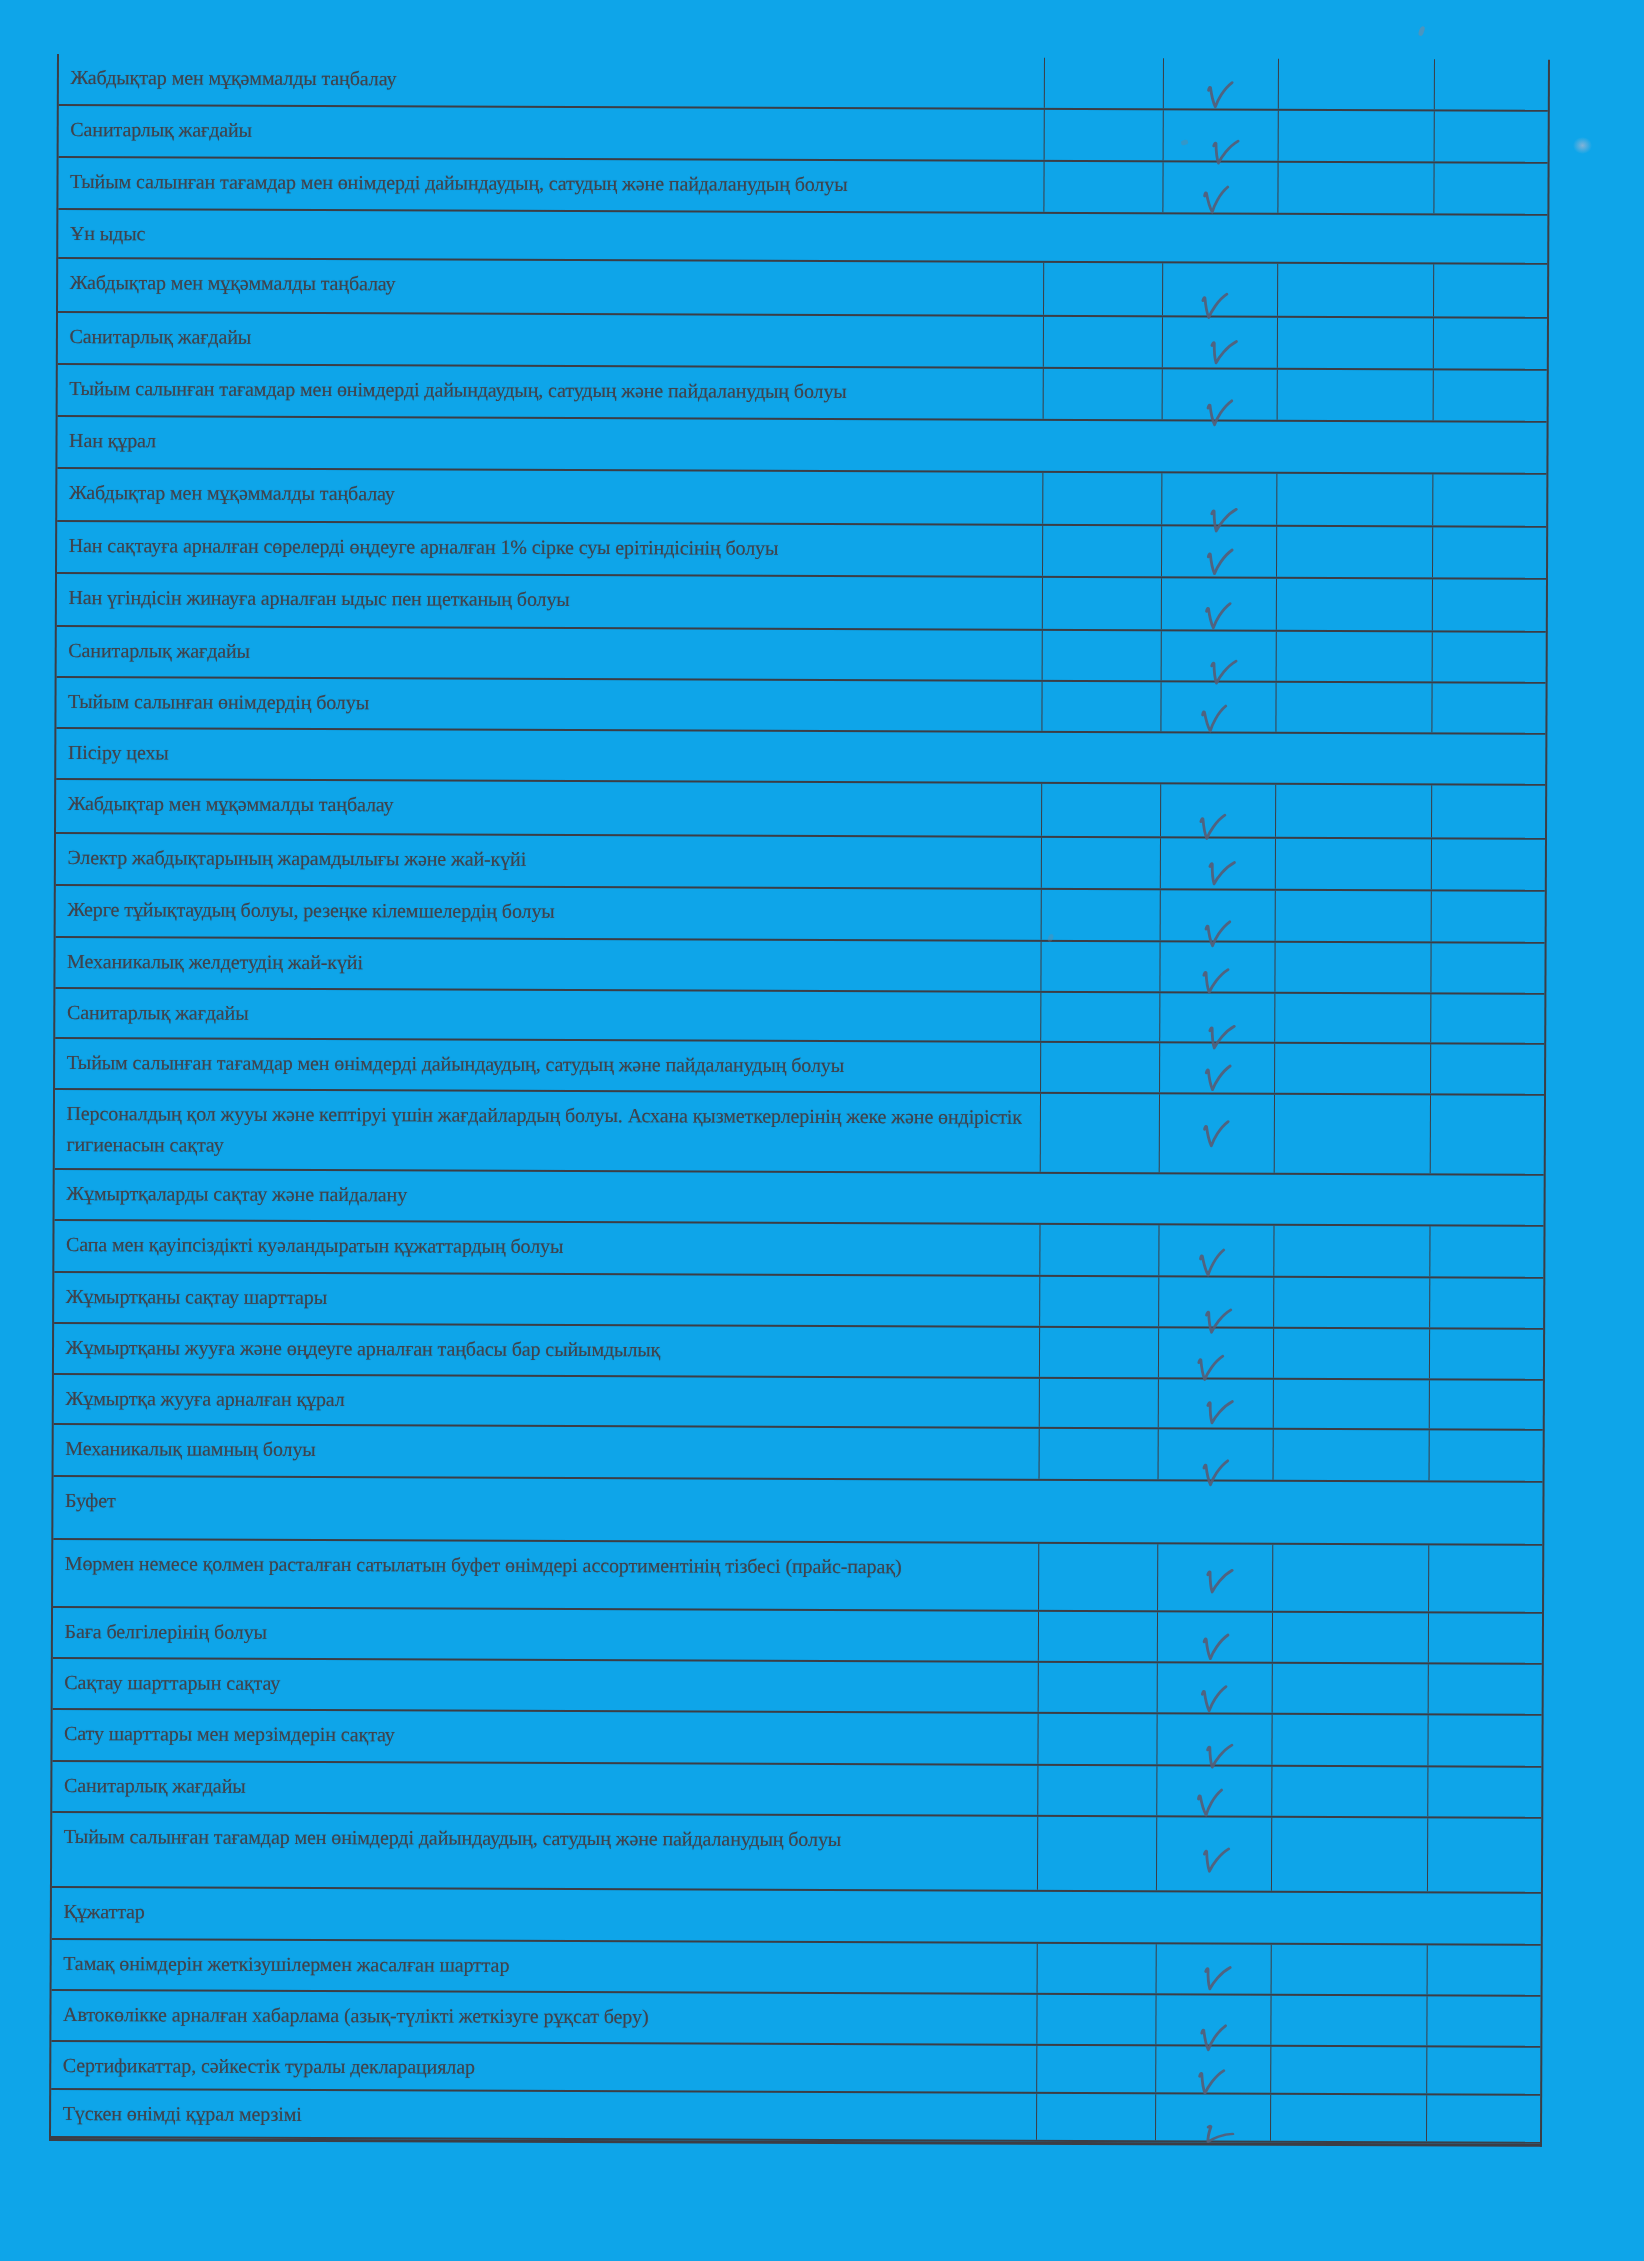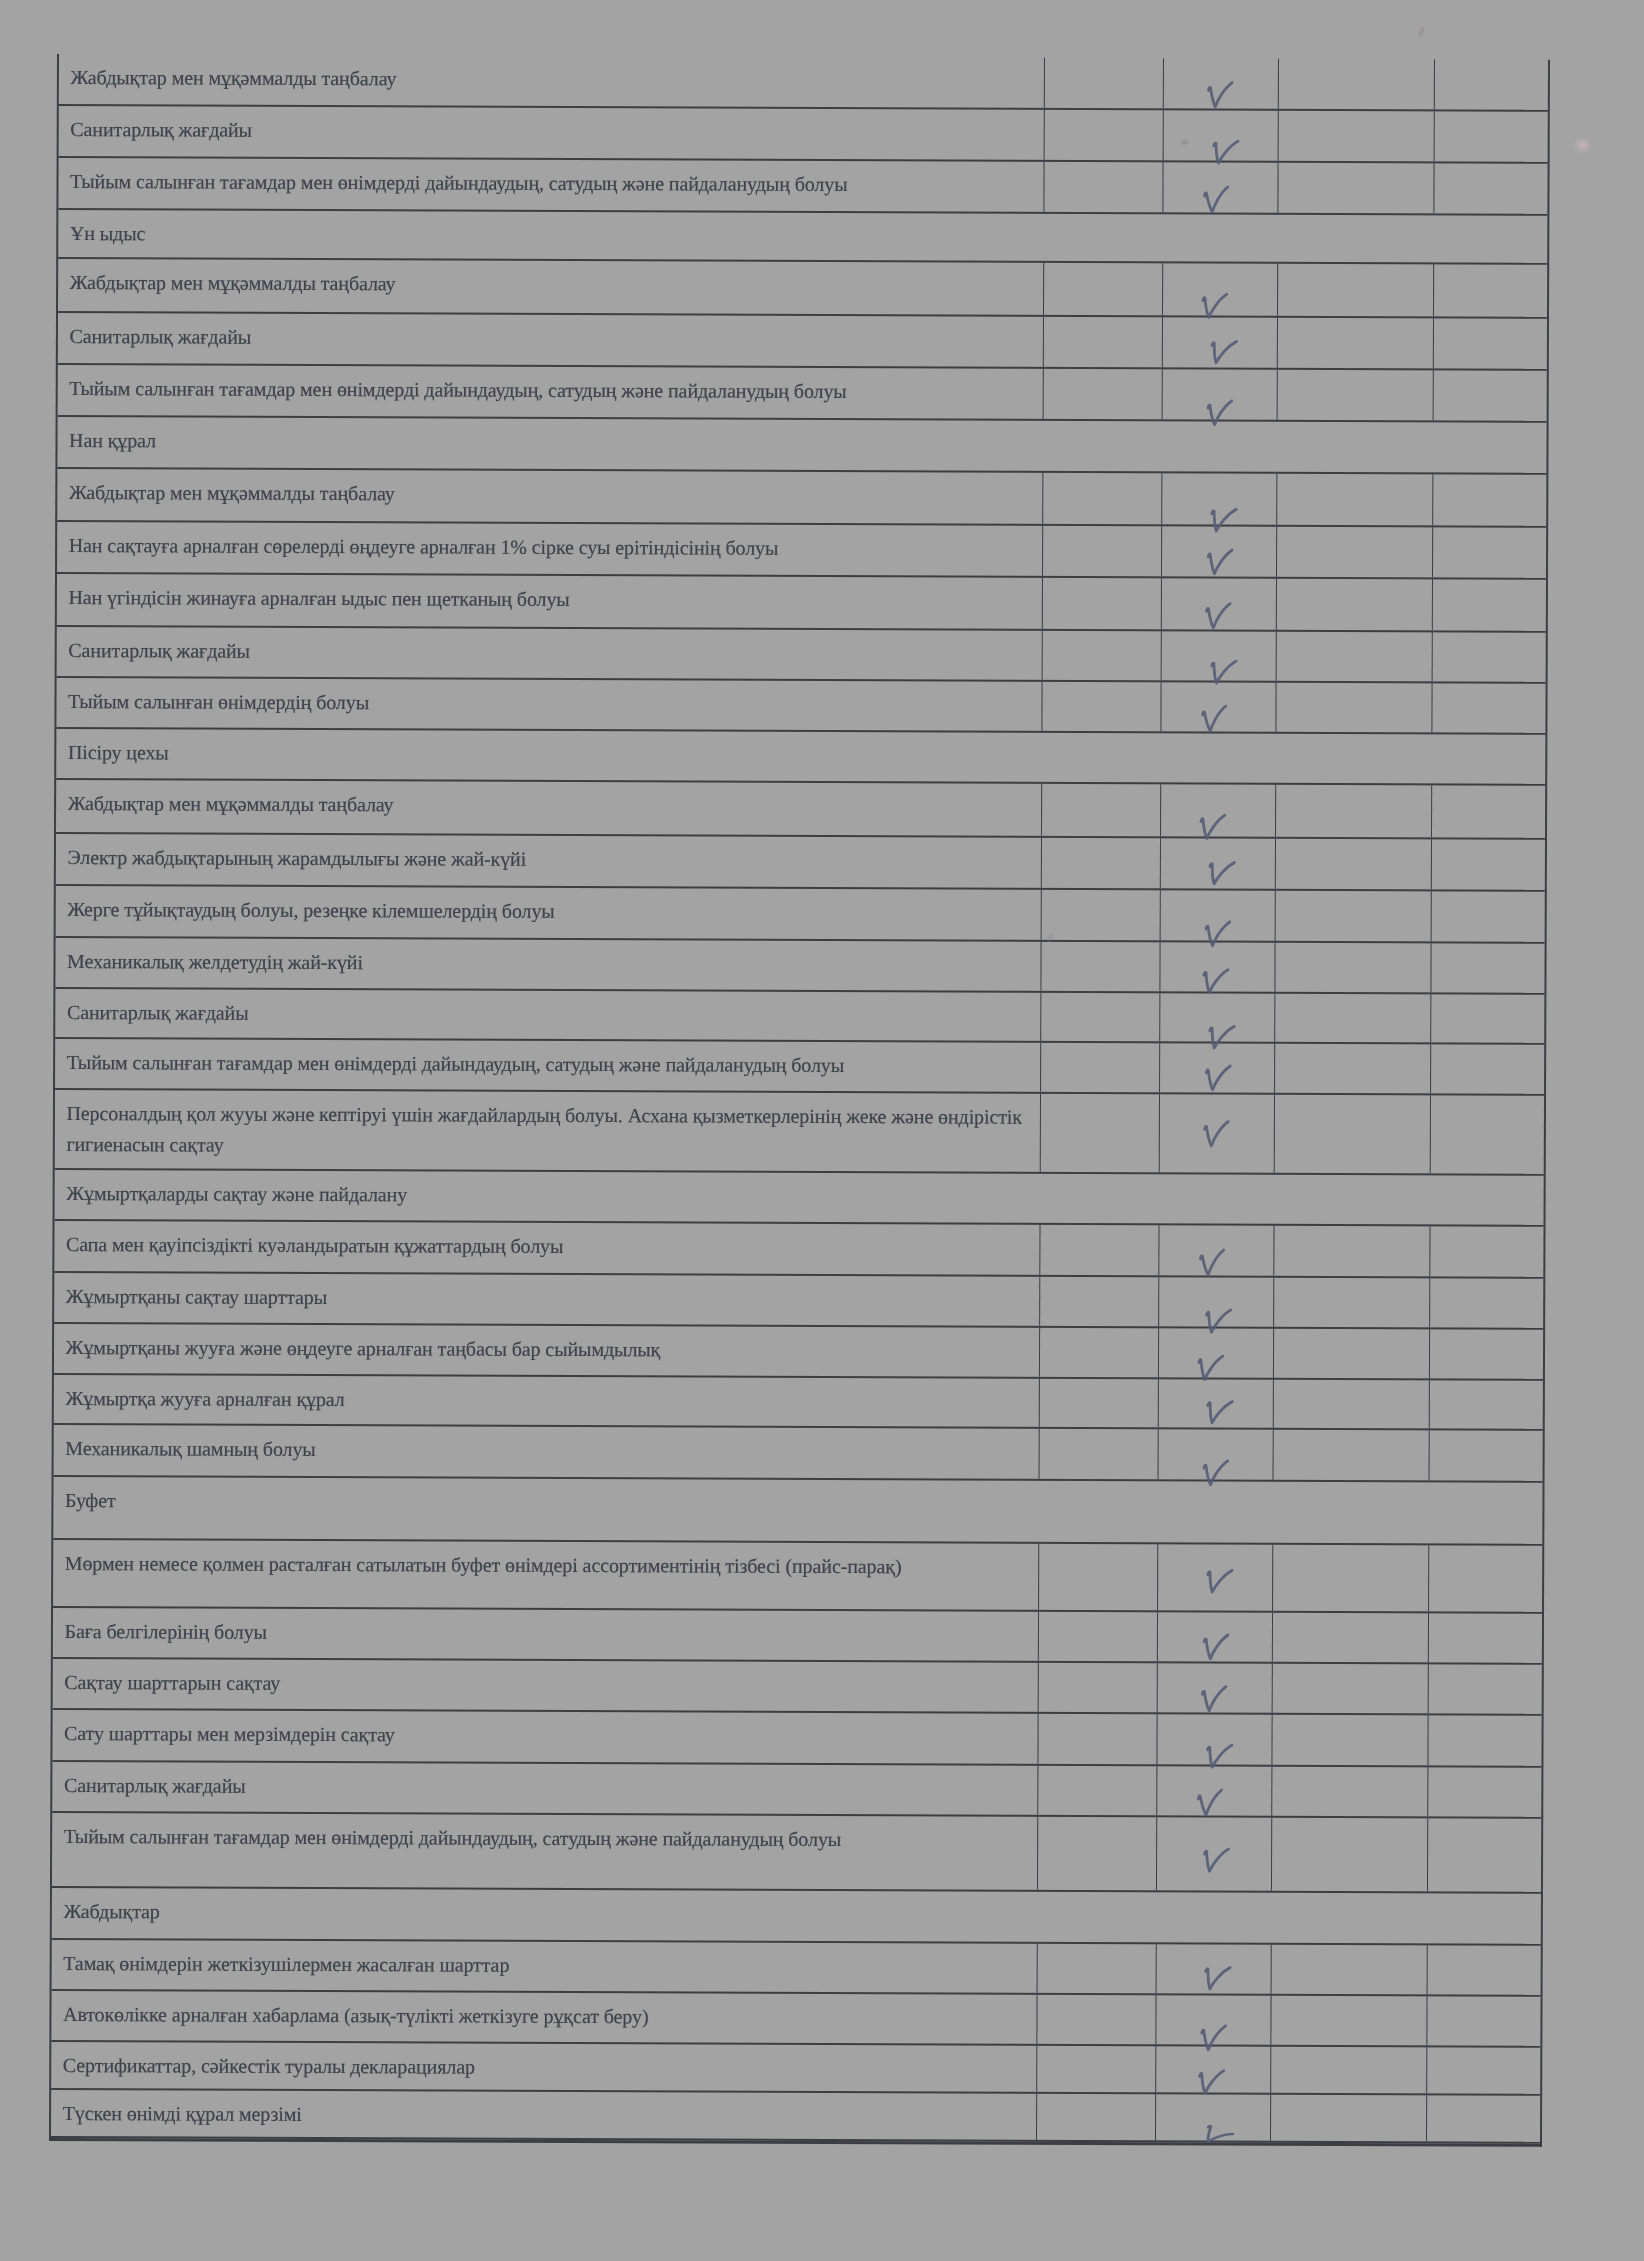--- a/index.html
+++ b/index.html
@@ -1,20 +1,20 @@
 <!DOCTYPE html>
 <html style="font-size:10.3px"><head>
 <meta charset="utf-8">
 <title>Scanned checklist page</title>
 <style>
   html,body{margin:0;padding:0;background:#fbfbfa;}
   .page{
     position:relative;
     width:1644px;height:2261px;
-    background:#a3a3a3;
+    background:#0ea5e9;
     overflow:hidden;
     font-family:"Liberation Serif","DejaVu Serif",serif;
   }
   .table{
     position:absolute;
     left:57px;top:54px;
     width:1493px;
     box-sizing:border-box;
     border-left:2.6px solid #3c3d45;
     border-right:2.6px solid #3c3d45;
@@ -468,21 +468,21 @@
     <div class="cell c3">
           <svg class="tick" viewBox="0 0 60 60" aria-hidden="true" style="bottom: 10.3px; transform: translateX(-50%) translateX(1.9px) rotate(3deg);">
     <path d="M10 18 C11 14 12.5 12 13.5 13.5 C14.5 25 16.5 38 20 46 C24 36 35 17 50 7"></path>
   </svg>
         </div>
     <div class="cell c4"></div>
     <div class="cell c5"></div>
   </div>
       <div class="row section" style="min-height: 52px;">
     <div class="cell c1">
-      <span class="txt">Жабдықтар</span>
+      <span class="txt">Құжаттар</span>
     </div>
   </div>
       <div class="row item" style="min-height: 51px;">
     <div class="cell c1">
       <span class="txt">Тамақ өнімдерін жеткізушілермен жасалған шарттар</span>
     </div>
     <div class="cell c2"></div>
     <div class="cell c3">
           <svg class="tick" viewBox="0 0 60 60" aria-hidden="true" style="bottom: -4.5px; transform: translateX(-50%) translateX(3.2px) rotate(6deg);">
     <path d="M10 18 C11 14 12.5 12 13.5 13.5 C14.5 25 16.5 38 20 46 C24 36 35 17 50 7"></path>

